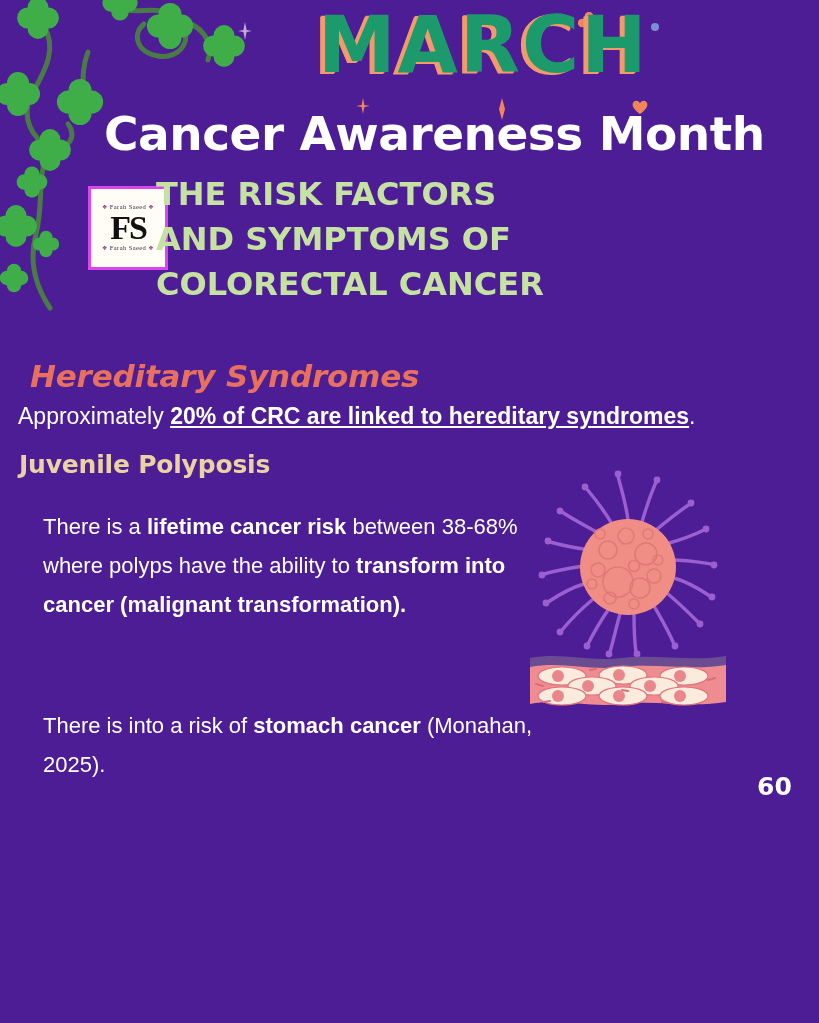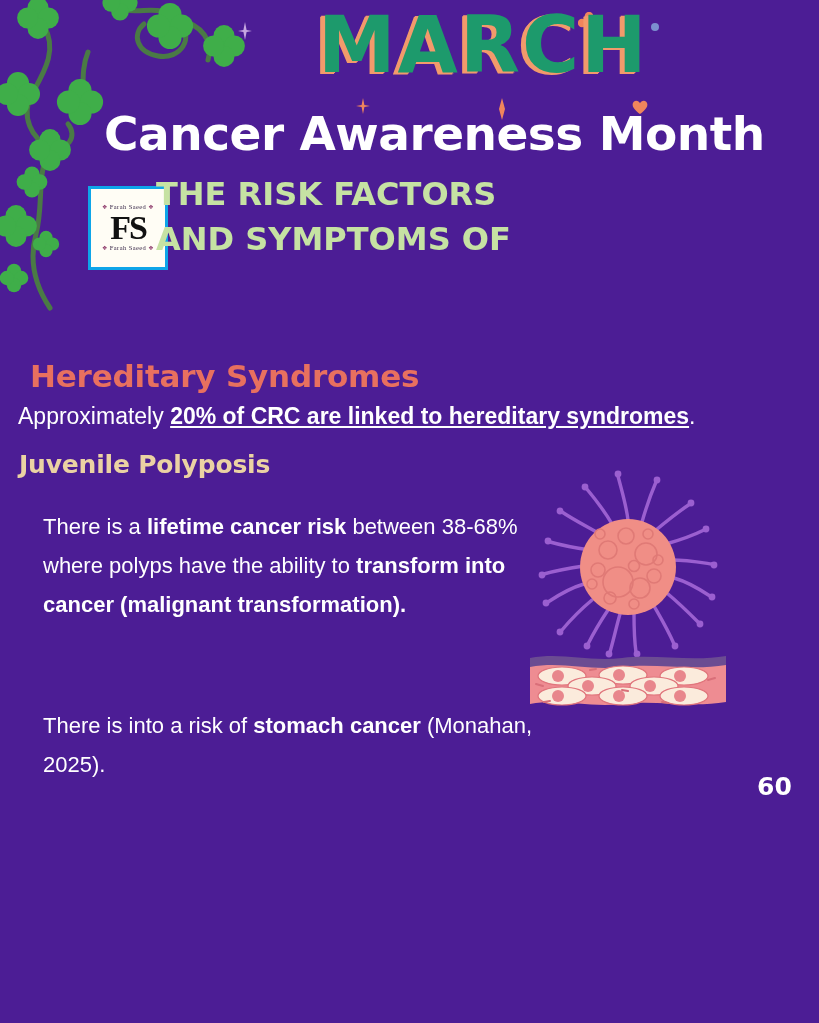--- a/index.html
+++ b/index.html
@@ -73,21 +73,21 @@
   }
 
   
   #logo {
     position: absolute;
     left: 88px;
     top: 186px;
     width: 80px;
     height: 84px;
     background: #FFFDF5;
-    border: 3px solid #0ea5e9;
+    border: 3px solid #d946ef;
     box-sizing: border-box;
     display: flex;
     flex-direction: column;
     align-items: center;
     justify-content: center;
   }
   .logo-band {
     font-family: "Liberation Serif", serif;
     font-size: 6.5px;
     color: #3A2A4A;
@@ -128,20 +128,21 @@
   #section-heading {
     position: absolute;
     left: 30px;
     top: 358px;
     color: #E8705F;
     font-family: "DejaVu Sans", sans-serif;
     font-size: 31px;
     font-weight: bold;
     letter-spacing: -0.2px;
     white-space: nowrap;
+    font-style: italic;
   }
 
   
   #intro-line {
     position: absolute;
     left: 18px;
     top: 402px;
     width: 780px;
     color: #FFFFFF;
     font-family: "Liberation Sans", sans-serif;
@@ -336,20 +337,21 @@
       <span class="dot">❖</span>
       <span>Farah Saeed</span>
       <span class="dot">❖</span>
     </div>
   </div>
 
   
   <div id="subtitle">
     <span class="ln">THE  RISK FACTORS</span>
     <span class="ln">AND SYMPTOMS OF</span>
+    <span class="ln">COLORECTAL CANCER</span>
   </div>
 
   
   <div id="section-heading">Hereditary Syndromes</div>
 
   
   <div id="intro-line"><span>Approximately </span><b>20% of CRC are linked to hereditary syndromes</b><span>.</span></div>
 
   
   <div id="sub-heading">Juvenile Polyposis</div>

